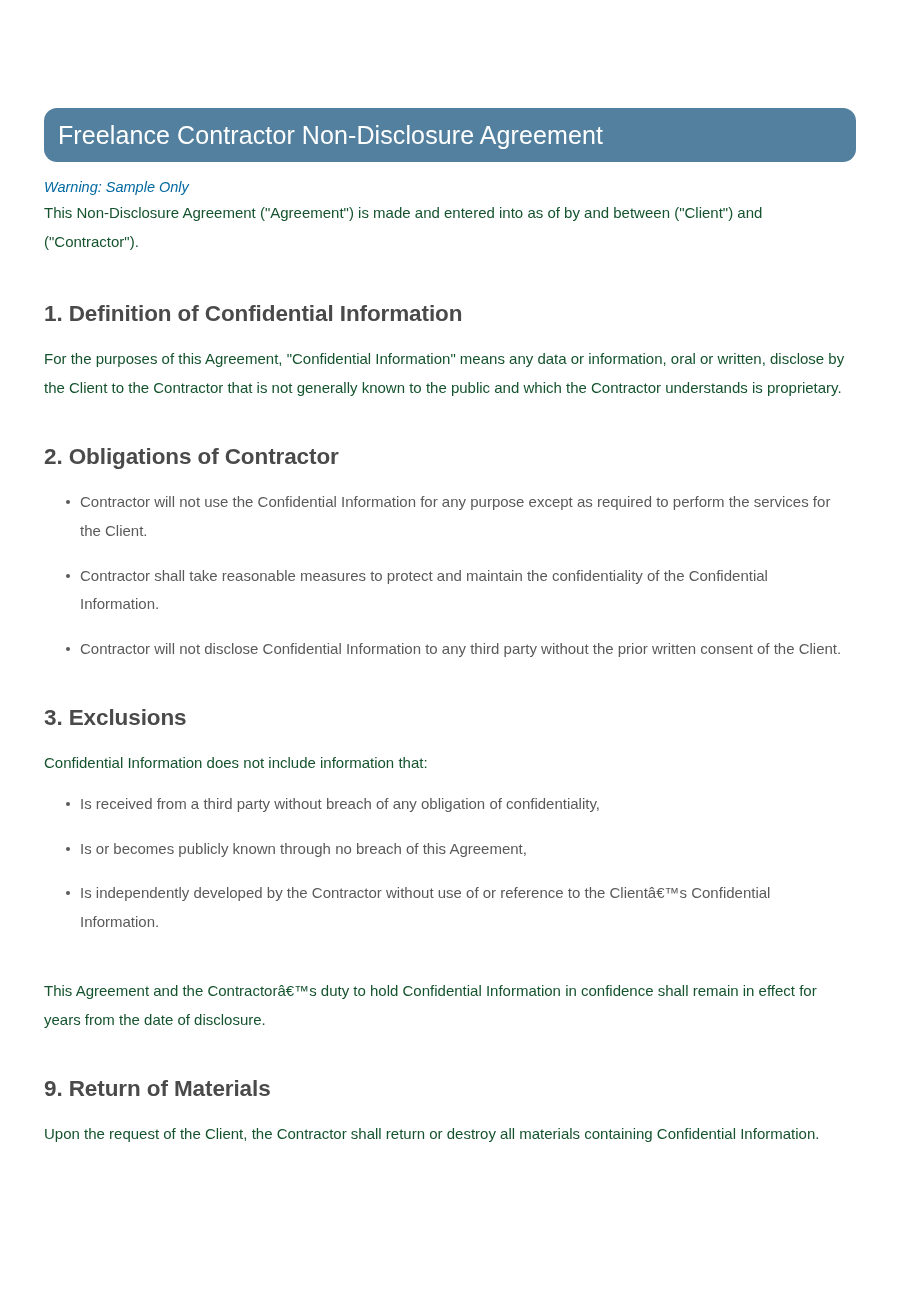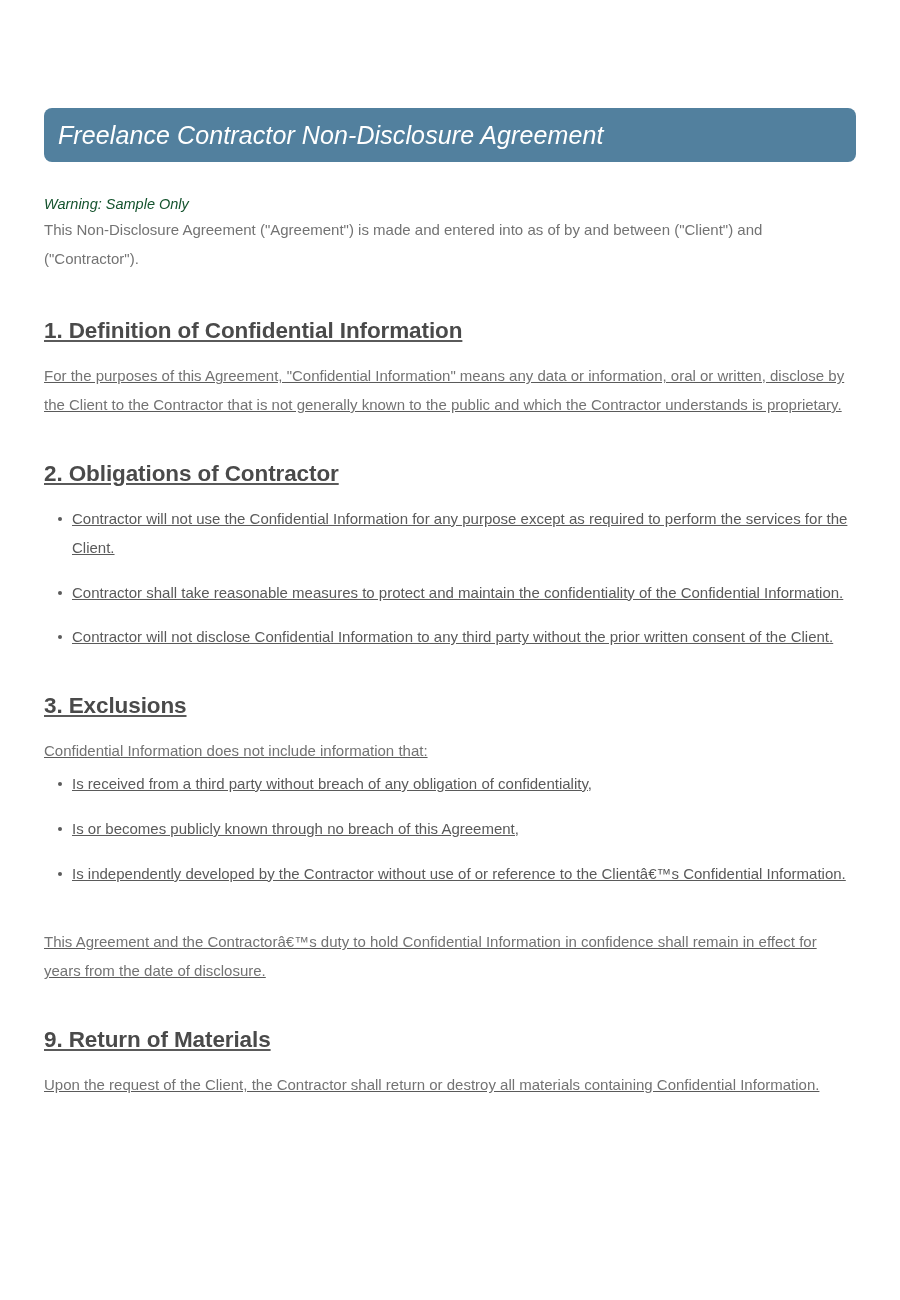--- a/index.html
+++ b/index.html
@@ -17,84 +17,82 @@
 
   .page {
     width: 900px;
     box-sizing: border-box;
     padding: 108px 44px 0 44px;
   }
 
   
   .doc-header {
     background: #52809e;
-    border-radius: 8px;
+    border-radius: 13px;
     height: 54px;
     display: flex;
     align-items: center;
     padding: 0 14px;
     box-sizing: border-box;
-    margin-bottom: 31px;
-    font-style: italic;
+    margin-bottom: 14px;
   }
   .doc-header h1 {
     margin: 0;
     font-size: 25px;
     font-weight: 400;
     color: #ffffff;
     letter-spacing: 0.1px;
     line-height: 1;
   }
 
   
   .warning-note {
     font-style: italic;
-    color: #14532d;
+    color: #0369a1;
     font-size: 14.5px;
     line-height: 1.55;
     margin: 0 0 1px 0;
   }
 
   
   p.body-text {
     margin: 0;
     font-size: 15px;
     line-height: 1.92;
-    color: #737373;
+    color: #14532d;
   }
 
   .intro-block {
     margin-bottom: 43px;
   }
 
   
   h2.section-heading {
     margin: 0 0 17px 0;
     font-size: 22.5px;
     font-weight: bold;
     color: #4a4a4a;
     line-height: 1.25;
     letter-spacing: -0.1px;
   }
 
   section.doc-section {
     margin-bottom: 40px;
-    text-decoration: underline;
   }
   section.doc-section:last-child {
     margin-bottom: 0;
   }
 
   .section-lead {
     margin-bottom: 22px;
   }
 
   
   ul.bullet-list {
-    margin: 4px;
+    margin: 12px;
     padding: 0 0 0 24px;
     list-style: none;
   }
   ul.bullet-list li {
     position: relative;
     font-size: 15px;
     line-height: 1.92;
     color: #5a5a5a;
     margin-bottom: 16px;
     padding-left: 0;

